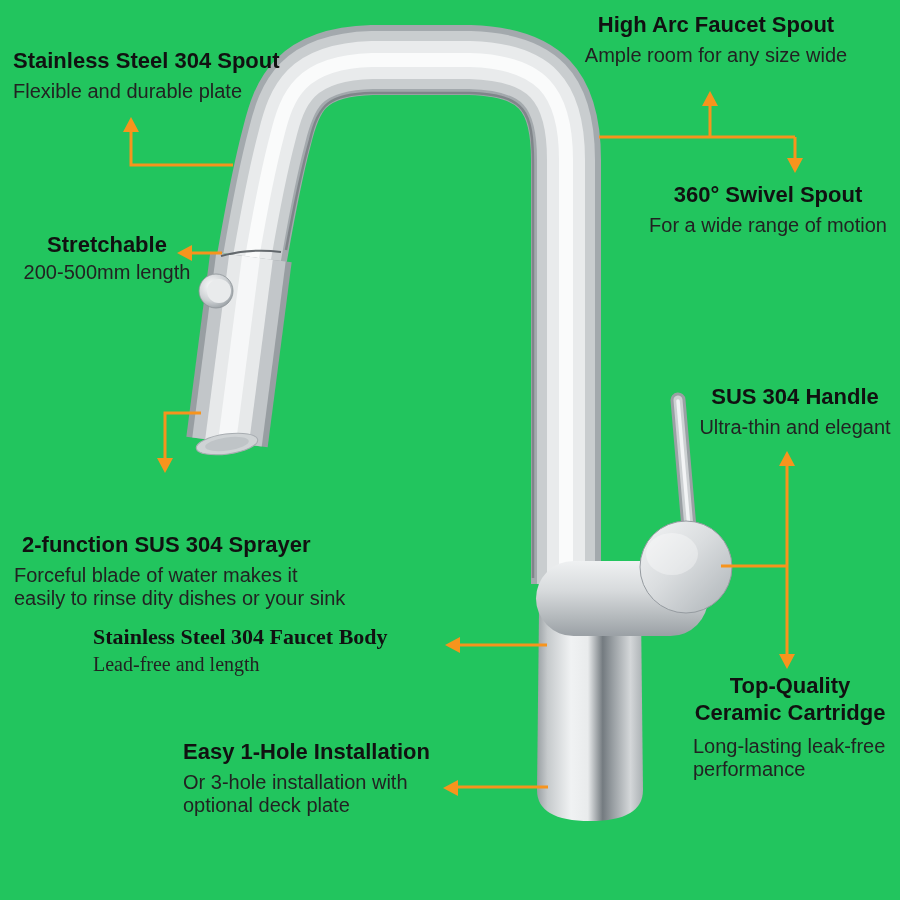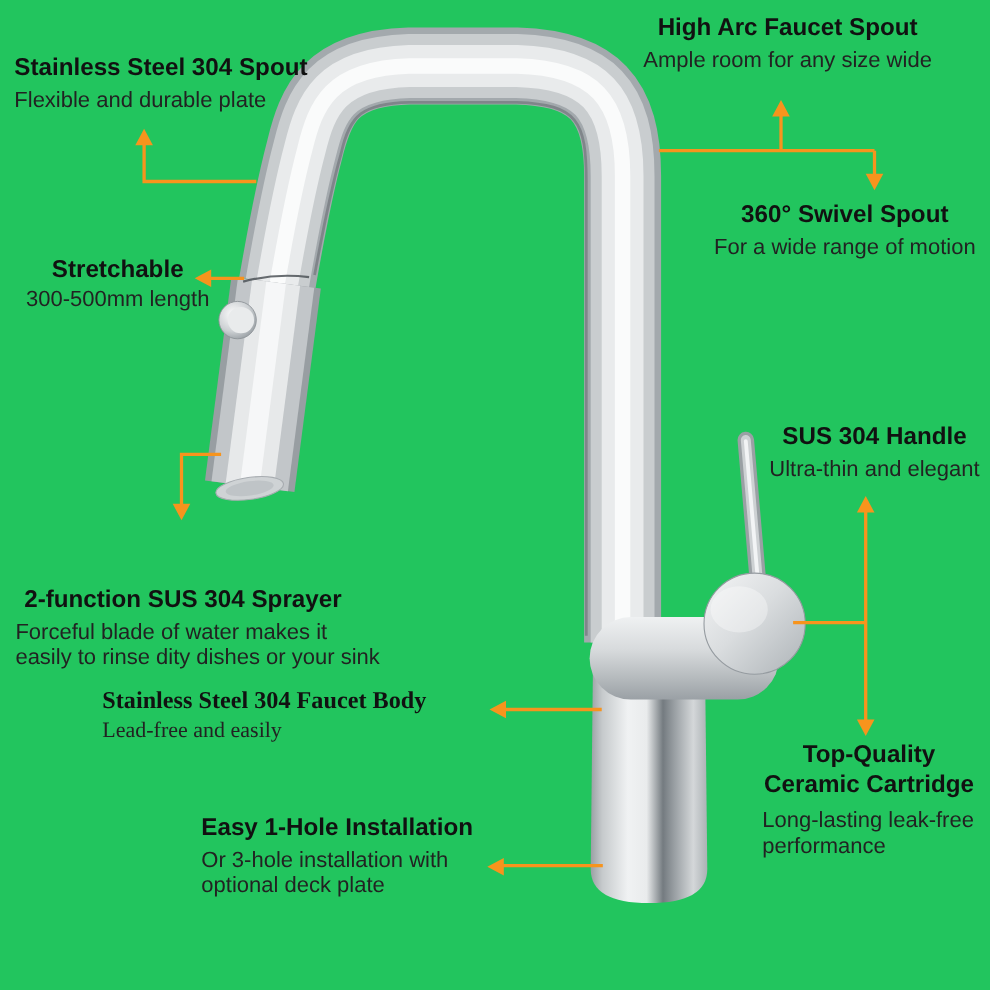--- a/index.html
+++ b/index.html
@@ -134,21 +134,21 @@
     <div class="d">Ample room for any size wide</div>
   </div>
 
   <div class="callout co-swivel">
     <div class="h">360° Swivel Spout</div>
     <div class="d">For a wide range of motion</div>
   </div>
 
   <div class="callout co-stretch">
     <div class="h">Stretchable</div>
-    <div class="d">300-500mm length</div>
+    <div class="d">200-500mm length</div>
   </div>
 
   <div class="callout co-sprayer">
     <div class="h">2-function SUS 304 Sprayer</div>
     <div class="d">Forceful blade of water makes it
 easily to rinse dity dishes or your sink</div>
   </div>
 
   <div class="callout co-handle">
     <div class="h">SUS 304 Handle</div>
@@ -157,21 +157,21 @@
 
   <div class="callout co-cartridge">
     <div class="h">Top-Quality
 Ceramic Cartridge</div>
     <div class="d">Long-lasting leak-free
 performance</div>
   </div>
 
   <div class="callout co-body">
     <div class="h">Stainless Steel 304 Faucet Body</div>
-    <div class="d">Lead-free and easily</div>
+    <div class="d">Lead-free and length</div>
   </div>
 
   <div class="callout co-install">
     <div class="h">Easy 1-Hole Installation</div>
     <div class="d">Or 3-hole installation with
 optional deck plate</div>
   </div>
 
 </div>
 

